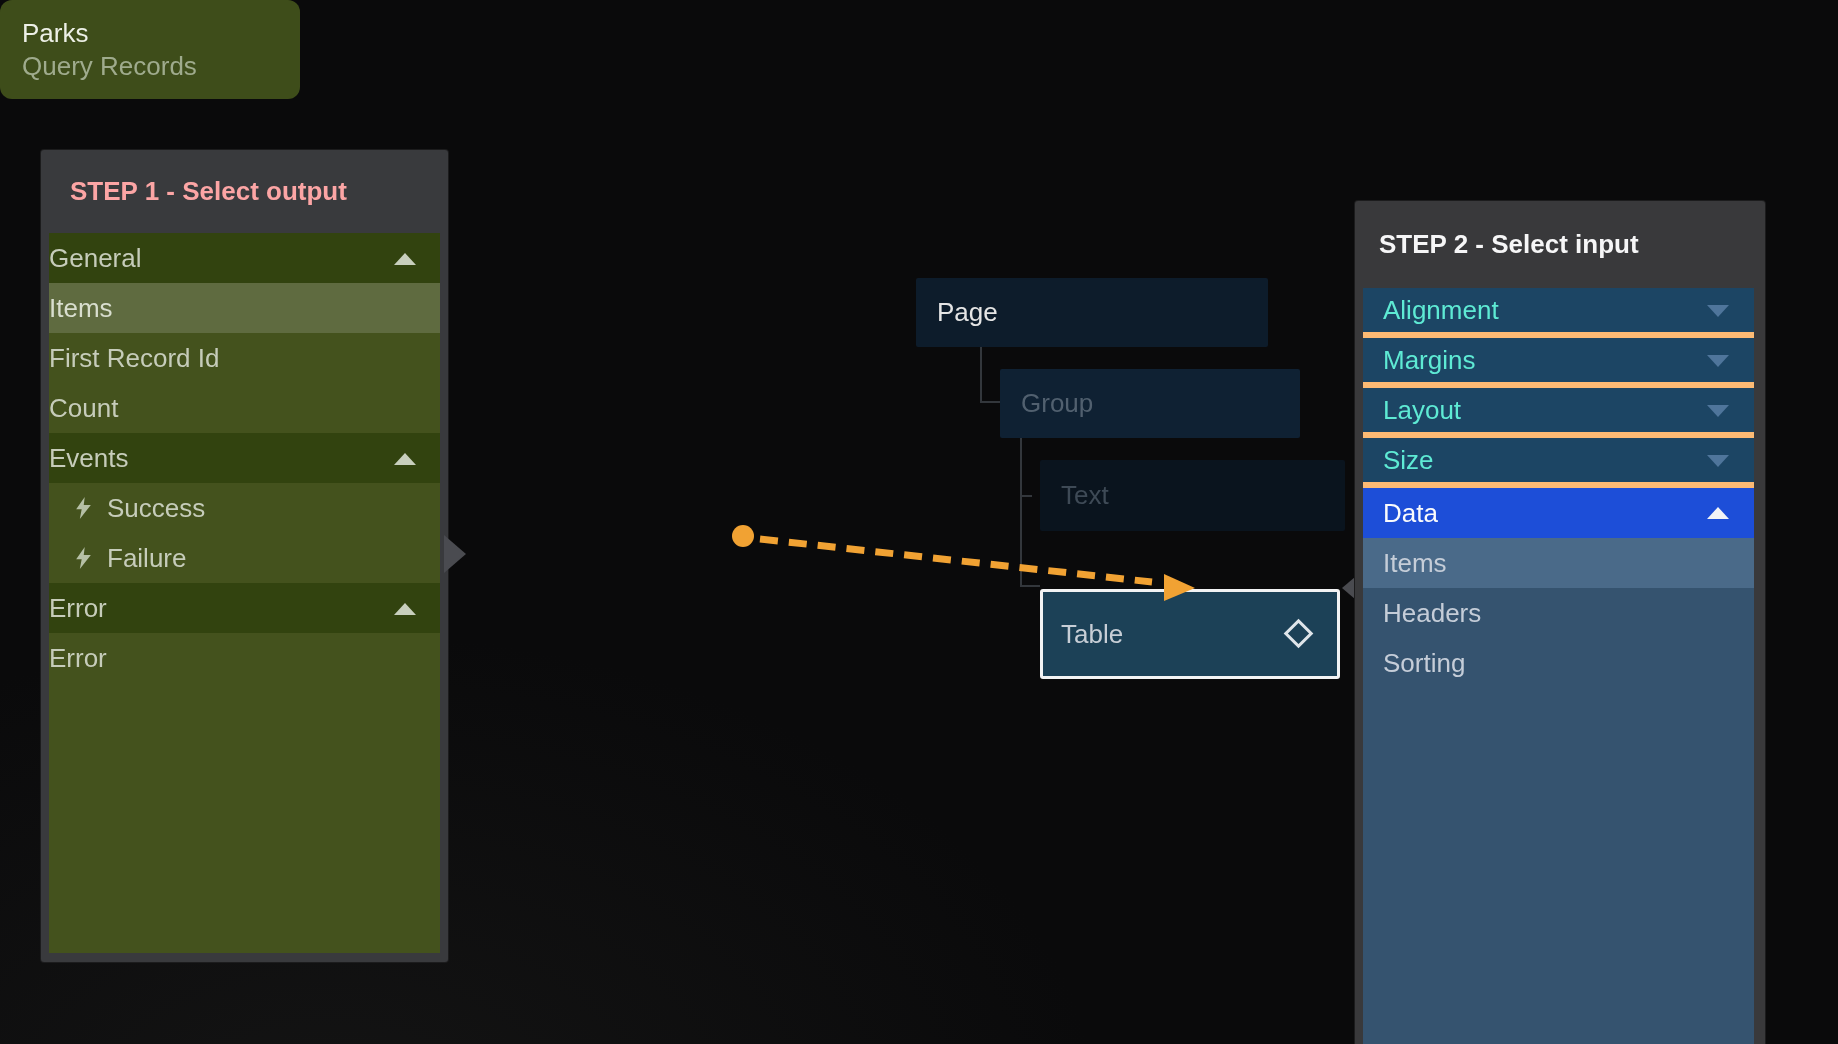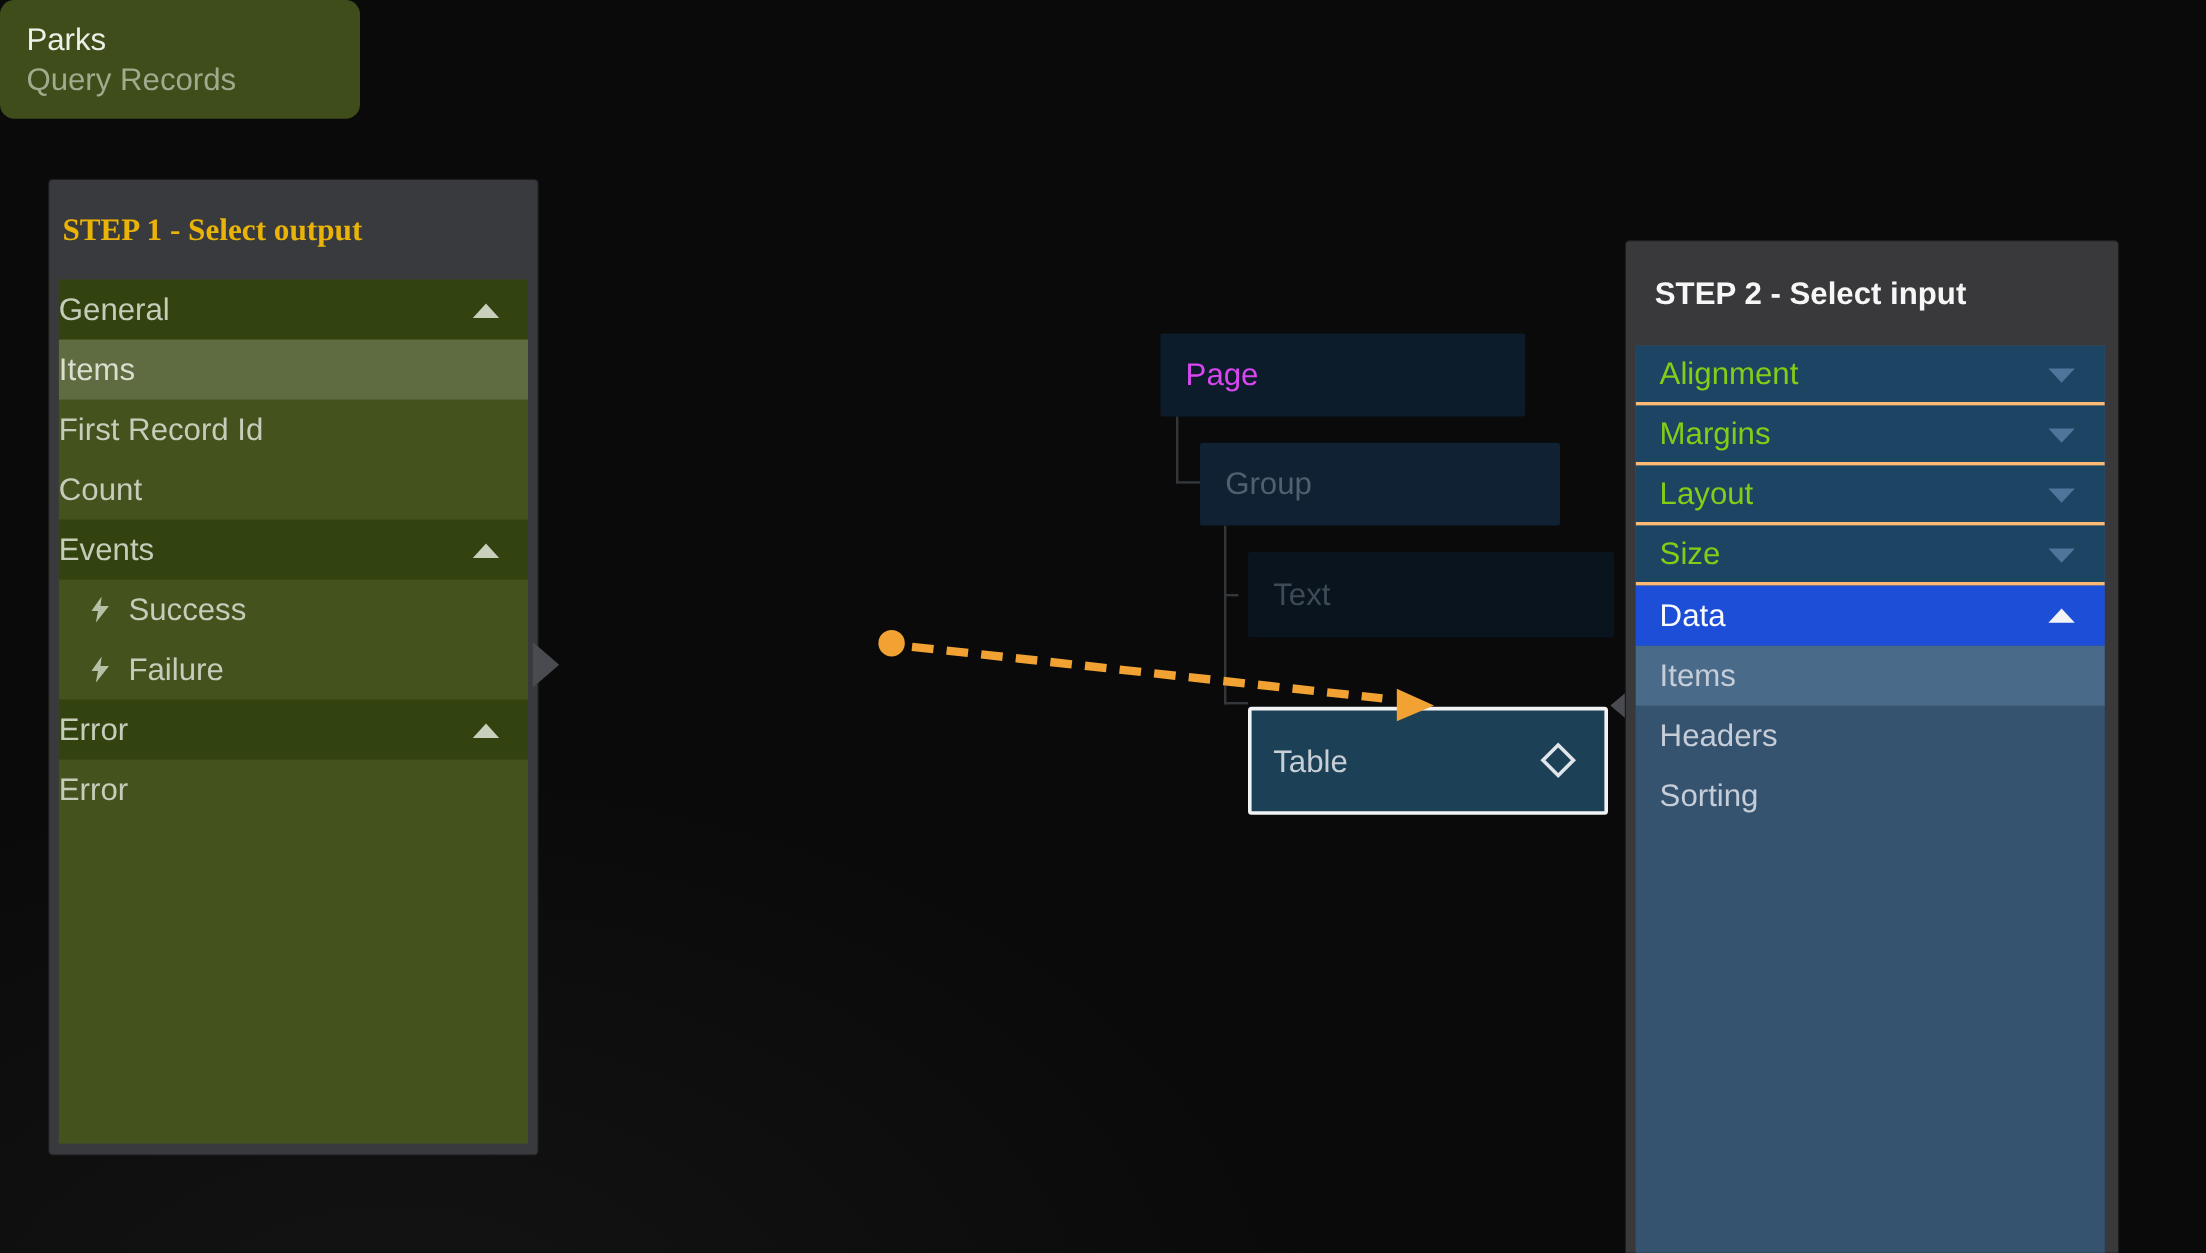--- a/index.html
+++ b/index.html
@@ -10,37 +10,37 @@
     background:radial-gradient(1400px 900px at 18% 108%, #141414 0%, #0a0a0b 55%);
   }
 
   
   .panel { position:absolute; background:#393a3d; border-radius:3px; box-shadow:0 0 0 1px #1c1c1d; }
   .panel-header { display:flex; align-items:center; font-size:26px; font-weight:700; }
   .panel-body { position:absolute; overflow:hidden; }
 
   
   #step1-panel { left:41px; top:150px; width:407px; height:812px; }
-  #step1-panel .panel-header { height:83px; padding-left:11px; color:#eab308;font-family:Liberation Serif, serif; }
+  #step1-panel .panel-header { height:83px; padding-left:29px; color:#fca5a5; }
   #step1-body { left:8px; right:8px; top:83px; bottom:9px; background:#44521d; }
   .s1-row { position:relative; height:50px; display:flex; align-items:center;
             font-size:26px; color:#c6ccba; cursor:pointer; }
   .s1-row.section { background:#32430f; }
   .s1-row.selected { background:#5f6b40; color:#d9decf; }
   .s1-row.event { padding-left:58px; }
   .caret-up-olive { position:absolute; right:24px; top:50%; margin-top:-5px; width:0; height:0;
             border-left:11px solid transparent; border-right:11px solid transparent;
             border-bottom:12px solid #c8cfbd; }
   .bolt { position:absolute; left:27px; top:50%; margin-top:-11px; }
 
   
   .node { position:absolute; display:flex; align-items:center; font-size:26px;
           padding-left:21px; border-radius:2px; cursor:pointer; }
   #page-inputs-node { left:497px; top:277px; width:300px; height:70px; background:#241139; color:#675f76; }
-  #page-node  { left:967px;  top:278px; width:304px; height:69px; background:#0d1c2b; color:#d946ef; }
+  #page-node  { left:916px;  top:278px; width:352px; height:69px; background:#0d1c2b; color:#e5e5e5; }
   #group-node { left:1000px; top:369px; width:300px; height:69px; background:#0f2133; color:#51606f; }
   #text-node  { left:1040px; top:460px; width:305px; height:71px; background:#0a141e; color:#3e4a56; }
   #table-node { left:1040px; top:553px; width:300px; height:90px; background:#1c4157;
                 border:3px solid #f2f3f4; color:#c7ced6; padding-left:18px; border-radius:3px;margin-top:36px; }
   #parks-node { left:465px; top:517px; width:300px; height:99px; background:#3e4d1a;
                 display:flex; flex-direction:column; justify-content:center; padding-left:22px;
                 border-radius:12px; cursor:pointer; }
   #parks-node .title { font-size:26px; color:#edf0e7; line-height:33px; }
   #parks-node .subtitle { font-size:26px; color:#9fab8d; line-height:33px; }
 
@@ -63,21 +63,21 @@
                    border-bottom:22px solid transparent; border-right:26px solid #4a4b50; }
 
   
   #connection-svg { position:absolute; inset:0; z-index:60; pointer-events:none; }
 
   
   #step2-panel { left:1355px; top:201px; width:410px; height:863px; background:#39393b; }
   #step2-panel .panel-header { height:87px; padding-left:24px; color:#f6f6f7; }
   #step2-body { left:8px; right:11px; top:87px; bottom:10px; background:#35536f; }
   .s2-acc { position:relative; height:50px; display:flex; align-items:center; padding-left:20px;
-            font-size:26px; color:#84cc16; background:#1c4564; border-bottom:3px solid #fdba74;
+            font-size:26px; color:#5eead4; background:#1c4564; border-bottom:6px solid #fdba74;
             cursor:pointer; }
   .s2-acc.open { background:#1d4ed8; color:#fafbfc; border-bottom:none; }
   .caret-down-blue { position:absolute; right:25px; top:50%; margin-top:-5px; width:0; height:0;
             border-left:11px solid transparent; border-right:11px solid transparent;
             border-top:12px solid #4f759b; }
   .caret-up-white { position:absolute; right:25px; top:50%; margin-top:-6px; width:0; height:0;
             border-left:11px solid transparent; border-right:11px solid transparent;
             border-bottom:12px solid #f2f4f6; }
   .s2-sub { height:50px; display:flex; align-items:center; padding-left:20px;
             font-size:26px; color:#c5cdd8; cursor:pointer; }

